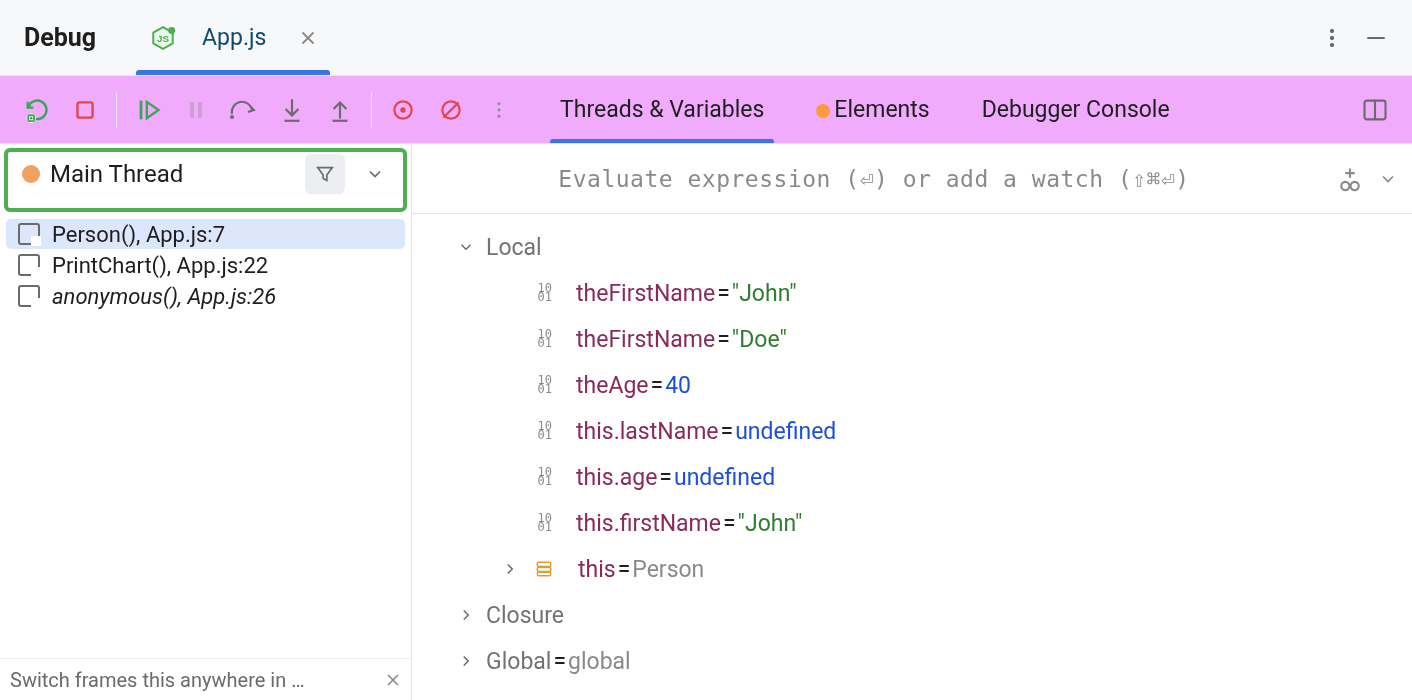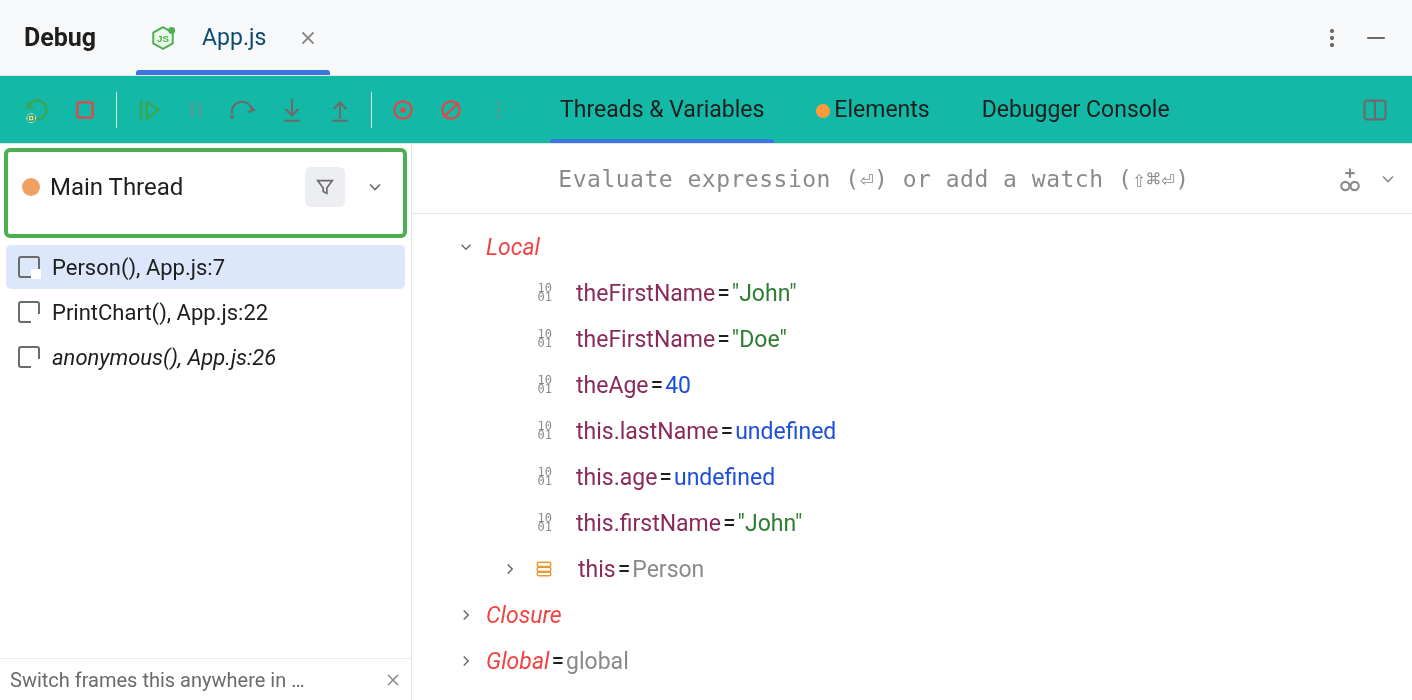--- a/index.html
+++ b/index.html
@@ -17,45 +17,45 @@
   }
   .tab .icon-node { width: 26px; height: 26px; position: relative; }
   .node-icon svg { display:block; }
   .tab-name { font-size: 23px; color: #0c4a6e; }
   .tab-close { color: #8a8a8a; font-size: 20px; margin-left: 8px; }
   .header-spacer { flex: 1; }
   .hdr-btn { width: 44px; height: 44px; display:flex; align-items:center; justify-content:center; color:#6b6b6b; border-radius:6px; cursor:pointer;}
   .hdr-btn svg { stroke: currentColor; }
   
   .toolbar {
-    display:flex; align-items:center; height: 68px; border-bottom: 1px solid #e5e5e5; background:#14b8a6;
+    display:flex; align-items:center; height: 68px; border-bottom: 1px solid #e5e5e5; background:#f0abfc;
   }
   .tool-left {
     display:flex; align-items:center; height:100%; padding: 0 8px 0 14px; gap: 2px;
   }
   .tb-btn { width: 46px; height: 46px; display:flex; align-items:center; justify-content:center; border-radius:6px; cursor:pointer; }
   .sep { width:1px; height:36px; background:#e0e0e0; margin: 0 6px; }
   .tab-strip { display:flex; align-items:flex-end; height:100%; padding-left: 26px; gap: 44px; flex:1; }
   .dbg-tab { font-size: 23px; color:#1e1e1e; height:100%; display:flex; align-items:center; position:relative; cursor:pointer; padding: 0 4px;}
   .dbg-tab.active::after { content:""; position:absolute; left:-6px; right:-6px; bottom:0; height:4px; background:#3975e4; border-radius:3px 3px 0 0;}
   .elem-dot { width:14px; height:14px; border-radius:50%; background:#ff9a3c; display:inline-block; margin-right:4px; position:relative; top:1px;}
   .tool-right { display:flex; align-items:center; padding-right: 14px; gap:6px;}
   
   .body { display:flex; height: calc(700px - 76px - 68px); background:#fff;}
   .left-pane { width: 412px; border-right: 1px solid #e5e5e5; display:flex; flex-direction:column; position:relative;}
   .thread-header {
-    display:flex; align-items:center; height: 90px; padding: 0 8px 13px 14px; gap: 10px;
+    display:flex; align-items:center; height: 64px; padding: 0 8px 13px 14px; gap: 10px;
     border: 4px solid #4caf50; border-radius: 6px; margin: 4px; position:relative;
   }
   .thread-dot { width:18px; height:18px; border-radius:50%; background:#f0a060; flex-shrink:0;}
   .thread-name { font-size: 24px; flex:1;}
   .filter-btn { width:40px; height:40px; background:#eceef1; border-radius:6px; display:flex; align-items:center; justify-content:center; cursor:pointer;}
   .thread-chevron { width:40px; height:40px; display:flex; align-items:center; justify-content:center; cursor:pointer; color:#6b6b6b;}
   .frames { padding-top: 2px;}
-  .frame { display:flex; align-items:center; height: 44px; padding: 0 12px; gap:12px; border-radius:5px; margin: 1px 6px; cursor:pointer;}
+  .frame { display:flex; align-items:center; height: 30px; padding: 0 12px; gap:12px; border-radius:5px; margin: 1px 6px; cursor:pointer;}
   .frame.selected { background:#dde7fb;}
   .frame-icon { width:22px; height:22px; border:2px solid #6b6b6b; border-radius:3px; flex-shrink:0; position:relative;}
   .frame-icon::after{content:""; position:absolute; right:-3px; bottom:-3px; width:10px; height:10px; background:#fff;}
   .frame-text { font-size: 22px; white-space:nowrap; overflow:hidden; text-overflow:ellipsis;}
   .frame-italic { font-style: italic; }
   .left-footer { position:absolute; bottom:0; left:0; right:0; height:42px; display:flex; align-items:center; padding: 0 10px; color:#6b6b6b; font-size:20px; border-top:1px solid #ededed;}
   .left-footer .x { margin-left:auto; cursor:pointer;}
   
   .right-pane { flex:1; display:flex; flex-direction:column; overflow:hidden;}
   .watch-row { height: 70px; border-bottom: 1px solid #e5e5e5; display:flex; align-items:center; padding: 0 14px; gap: 14px; text-align: center;}
@@ -68,21 +68,21 @@
   .indent-2b { padding-left: 84px; } 
   .chev { width:28px; display:inline-flex; justify-content:center; color:#6b6b6b; margin-right:6px;}
   .kind-icon { width:24px; display:inline-flex; justify-content:flex-end; margin-right: 24px; }
   .bits { font-family: ui-monospace, monospace; font-size:12px; color:#8a8a8a; line-height:9px; display:inline-block; text-align:left;}
   .bits span{display:block;}
   .varname { color:#8a2a5a; }
   .eq { color:#1e1e1e; padding: 0 2px;}
   .str { color:#2e7d32; }
   .num { color:#1e4fd8; }
   .undef { color:#1e4fd8; }
-  .scope-name { color:#ef4444;font-style:italic; }
+  .scope-name { color:#737373; }
   .global-val { color:#8a8a8a; }
   .obj-icon { color:#e69b2f; }
   svg { display:block; }
 </style>
 </head>
 <body>
 
 <div class="header">
   <div class="header-title">Debug</div>
   <div class="tab active">

